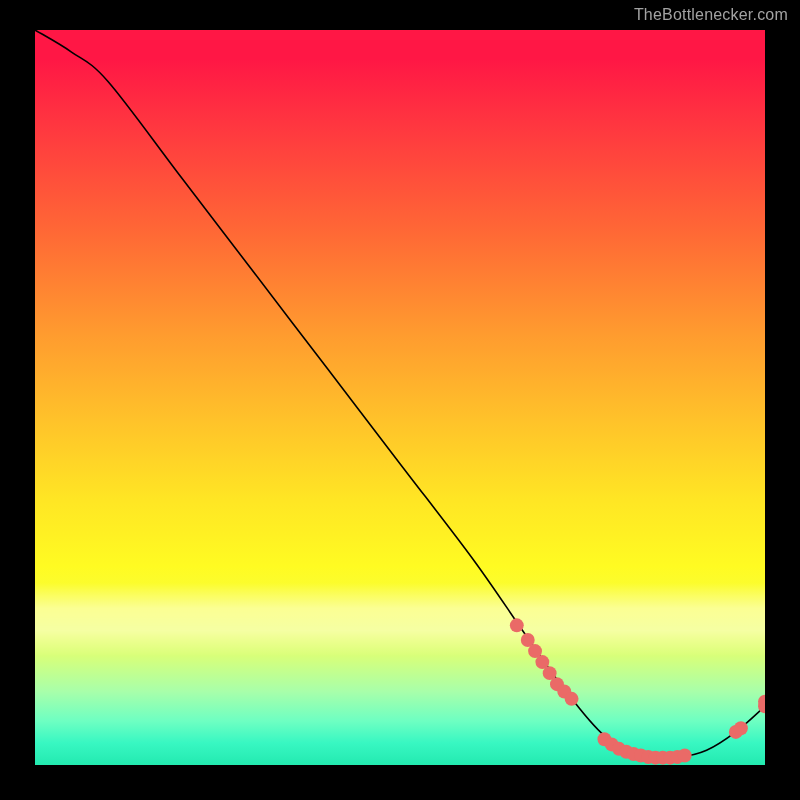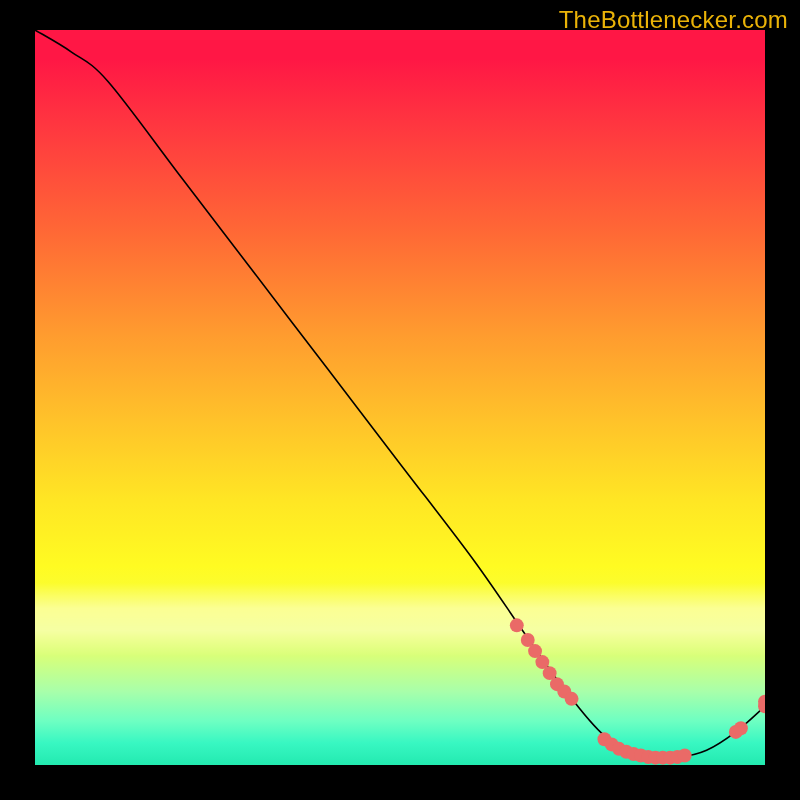--- a/index.html
+++ b/index.html
@@ -14,22 +14,22 @@
   .wrap {
     position: relative;
     width: 800px;
     height: 800px;
     background: #000;
   }
   .attribution {
     position: absolute;
     top: 6px;
     right: 12px;
-    color: #eab308;
-    font-size: 24px;
+    color: #a3a3a3;
+    font-size: 16px;
     font-weight: 500;
     letter-spacing: 0.2px;
     z-index: 5;
   }
   .plot-area {
     position: absolute;
     left: 35px;
     top: 30px;
     width: 730px;
     height: 735px;

